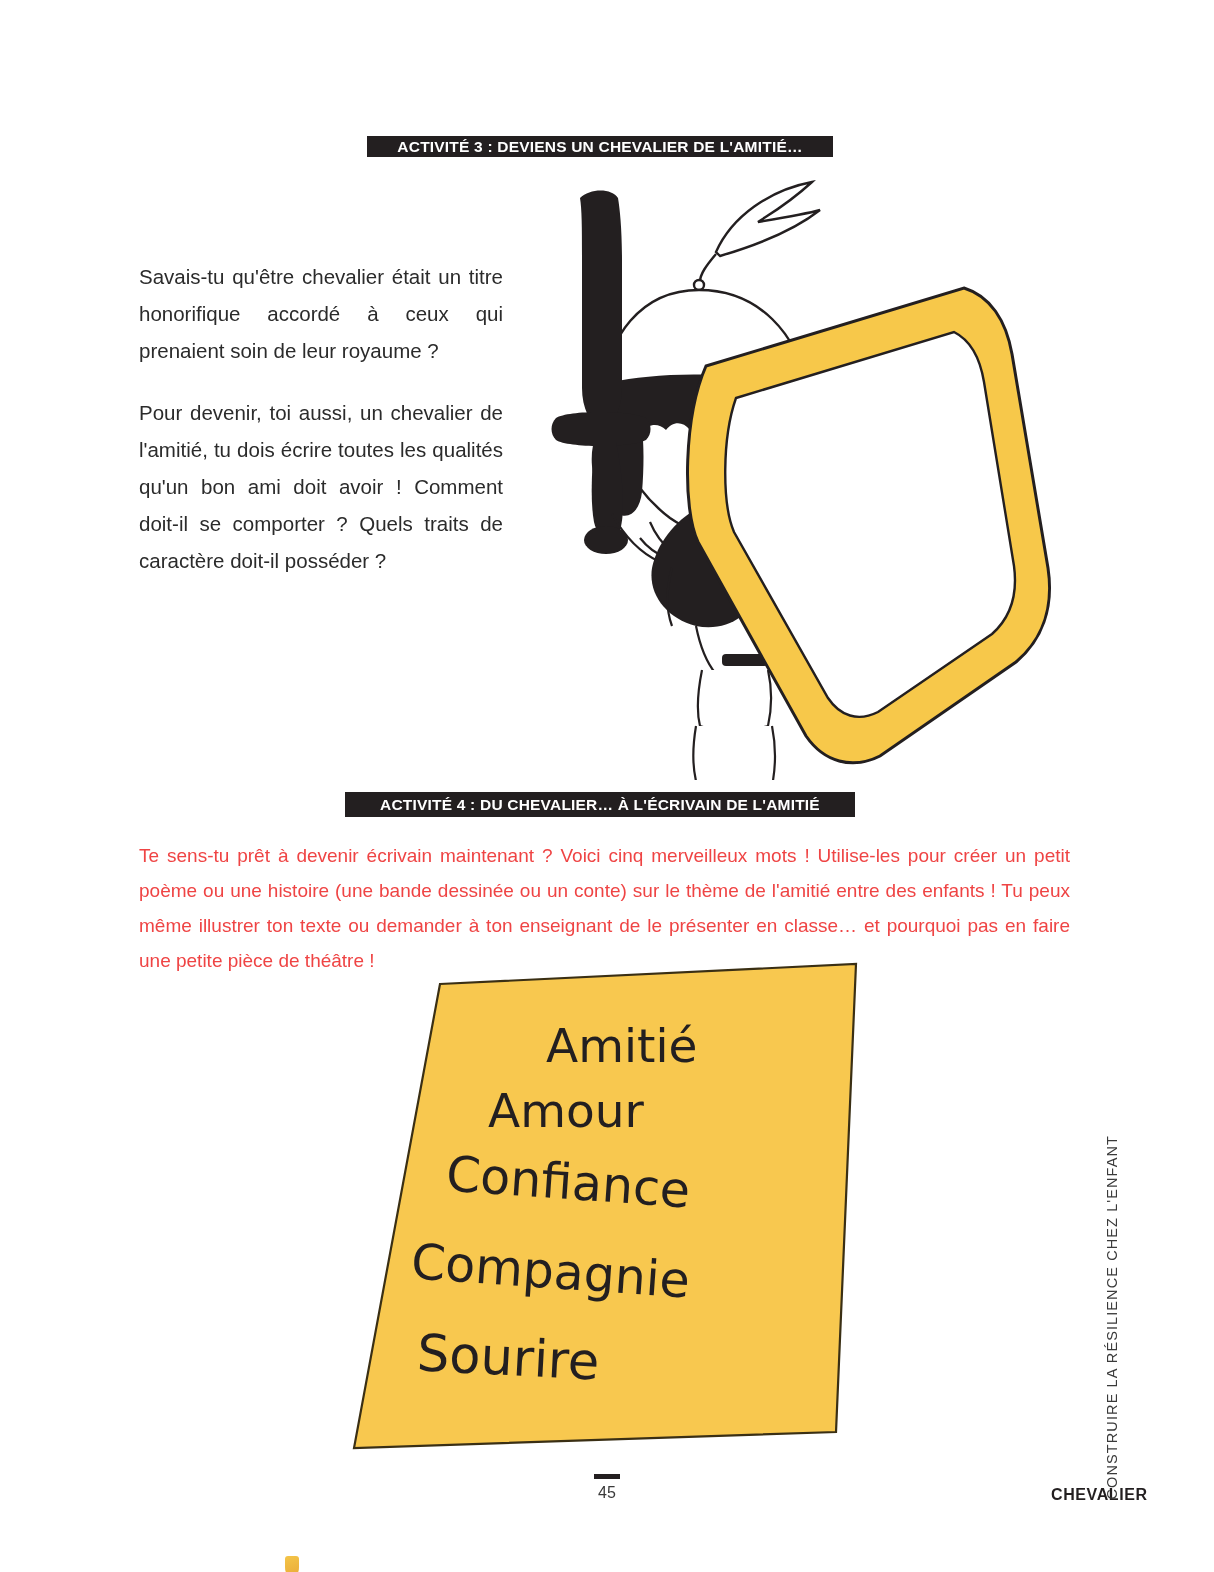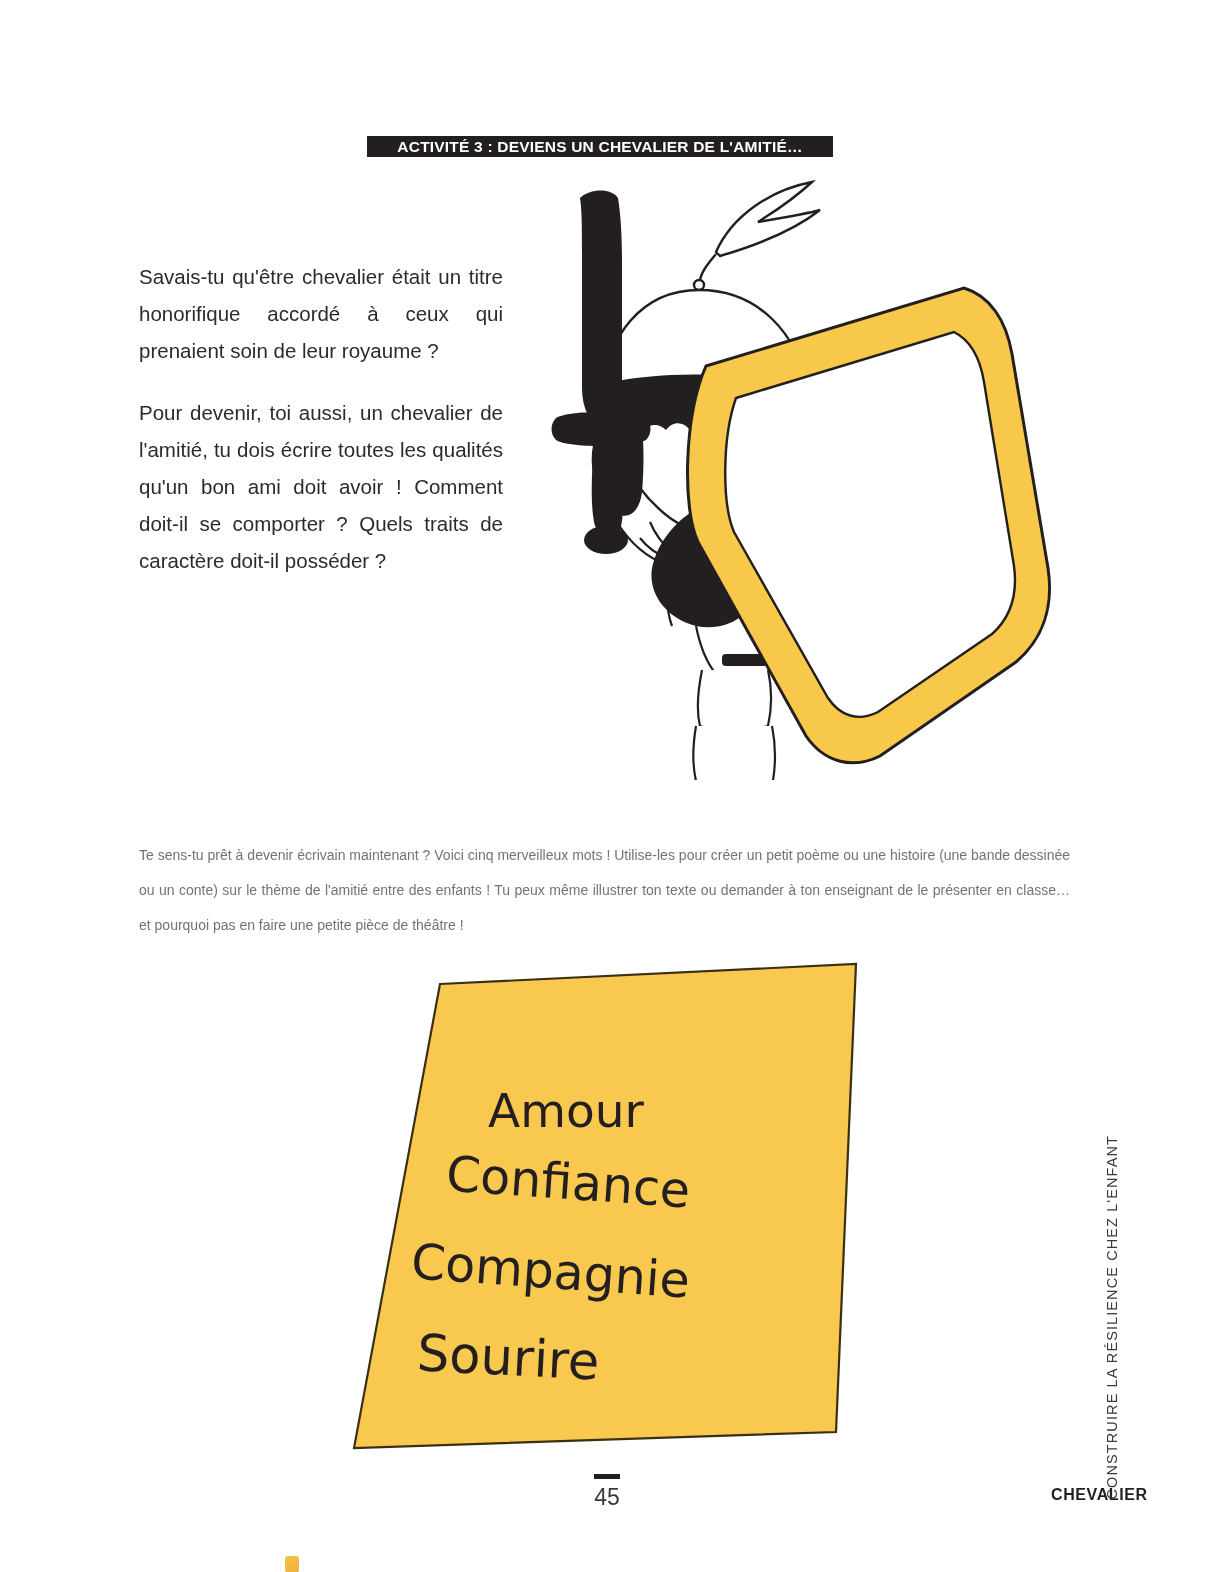--- a/index.html
+++ b/index.html
@@ -61,23 +61,23 @@
   }
   #para-1 { top: 258px; }
   #para-2 { top: 394px; }
 
   
   #para-intro {
     position: absolute;
     left: 139px;
     top: 838px;
     width: 931px;
-    font-size: 14px;
+    font-size: 19px;
     line-height: 35px;
-    color: #737373;
+    color: #ef4444;
     text-align: justify;
     text-justify: inter-word;
   }
 
   
   #knight {
     position: absolute;
     left: 520px;
     top: 170px;
     width: 570px;
@@ -121,21 +121,21 @@
     width: 26px;
     height: 5px;
     background: #231f20;
   }
   #page-number {
     position: absolute;
     left: 570px;
     top: 1484px;
     width: 74px;
     text-align: center;
-    font-size: 23px;
+    font-size: 16px;
     color: #3a3a3a;
   }
   #brand {
     position: absolute;
     left: 1051px;
     top: 1486px;
     font-size: 16px;
     font-weight: bold;
     letter-spacing: 0.6px;
     color: #231f20;
@@ -245,28 +245,30 @@
     <path d="M186 196 L 444 118 C 470 126, 486 150, 492 184
              L 528 398 C 534 438, 522 470, 496 492
              L 360 586 C 332 600, 304 592, 286 566
              L 178 372 C 162 338, 164 246, 186 196 Z" fill="#F7C84A" stroke="#231f20" stroke-width="3"></path>
     <path d="M216 228 L 434 162 C 450 170, 460 188, 464 212
              L 494 396 C 498 426, 490 448, 472 464
              L 358 542 C 338 552, 320 546, 308 528
              L 214 362 C 202 334, 202 268, 216 228 Z" fill="#ffffff" stroke="#231f20" stroke-width="2.4"></path>
   </svg>
 
+  <div id="banner-act4" class="banner">ACTIVITÉ 4 : DU CHEVALIER… À L'ÉCRIVAIN DE L'AMITIÉ</div>
 
   <div id="para-intro">Te sens-tu prêt à devenir écrivain maintenant ? Voici cinq merveilleux mots ! Utilise-les pour créer un petit poème ou une histoire (une bande dessinée ou un conte) sur le thème de l'amitié entre des enfants ! Tu peux même illustrer ton texte ou demander à ton enseignant de le présenter en classe… et pourquoi pas en faire une petite pièce de théâtre !</div>
 
   <div id="note">
     <svg viewBox="0 0 570 500" width="570" height="500">
       <path d="M122 26 L 538 6 L 518 474 L 36 490 Z" fill="#F8C84F" stroke="#3a2f14" stroke-width="2.2"></path>
     </svg>
     <div class="note-words">
+      <div class="note-word" id="word-0">Amitié</div>
       <div class="note-word" id="word-1">Amour</div>
       <div class="note-word" id="word-2">Confiance</div>
       <div class="note-word" id="word-3">Compagnie</div>
       <div class="note-word" id="word-4">Sourire</div>
     </div>
   </div>
 
   <div id="page-number-rule"></div>
   <div id="page-number">45</div>
   <div id="brand">CHEVALIER</div>

